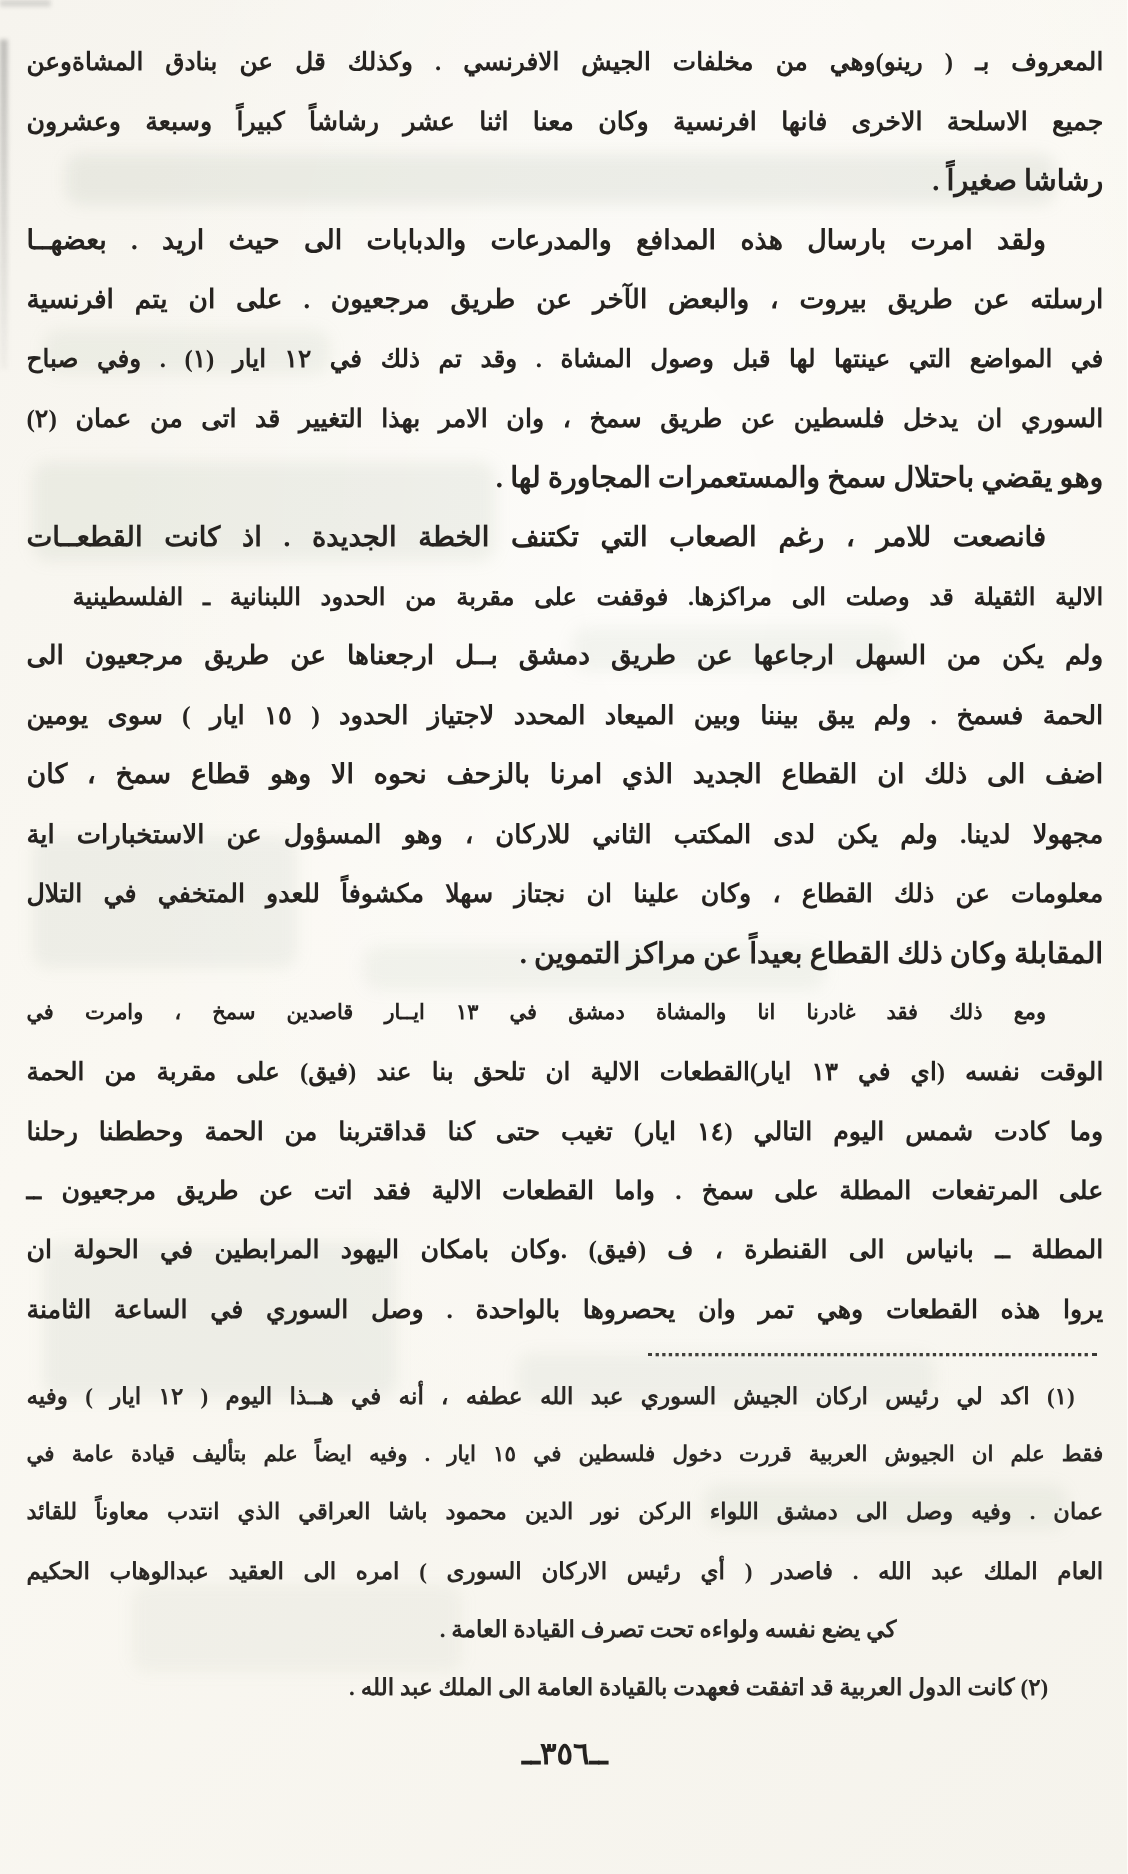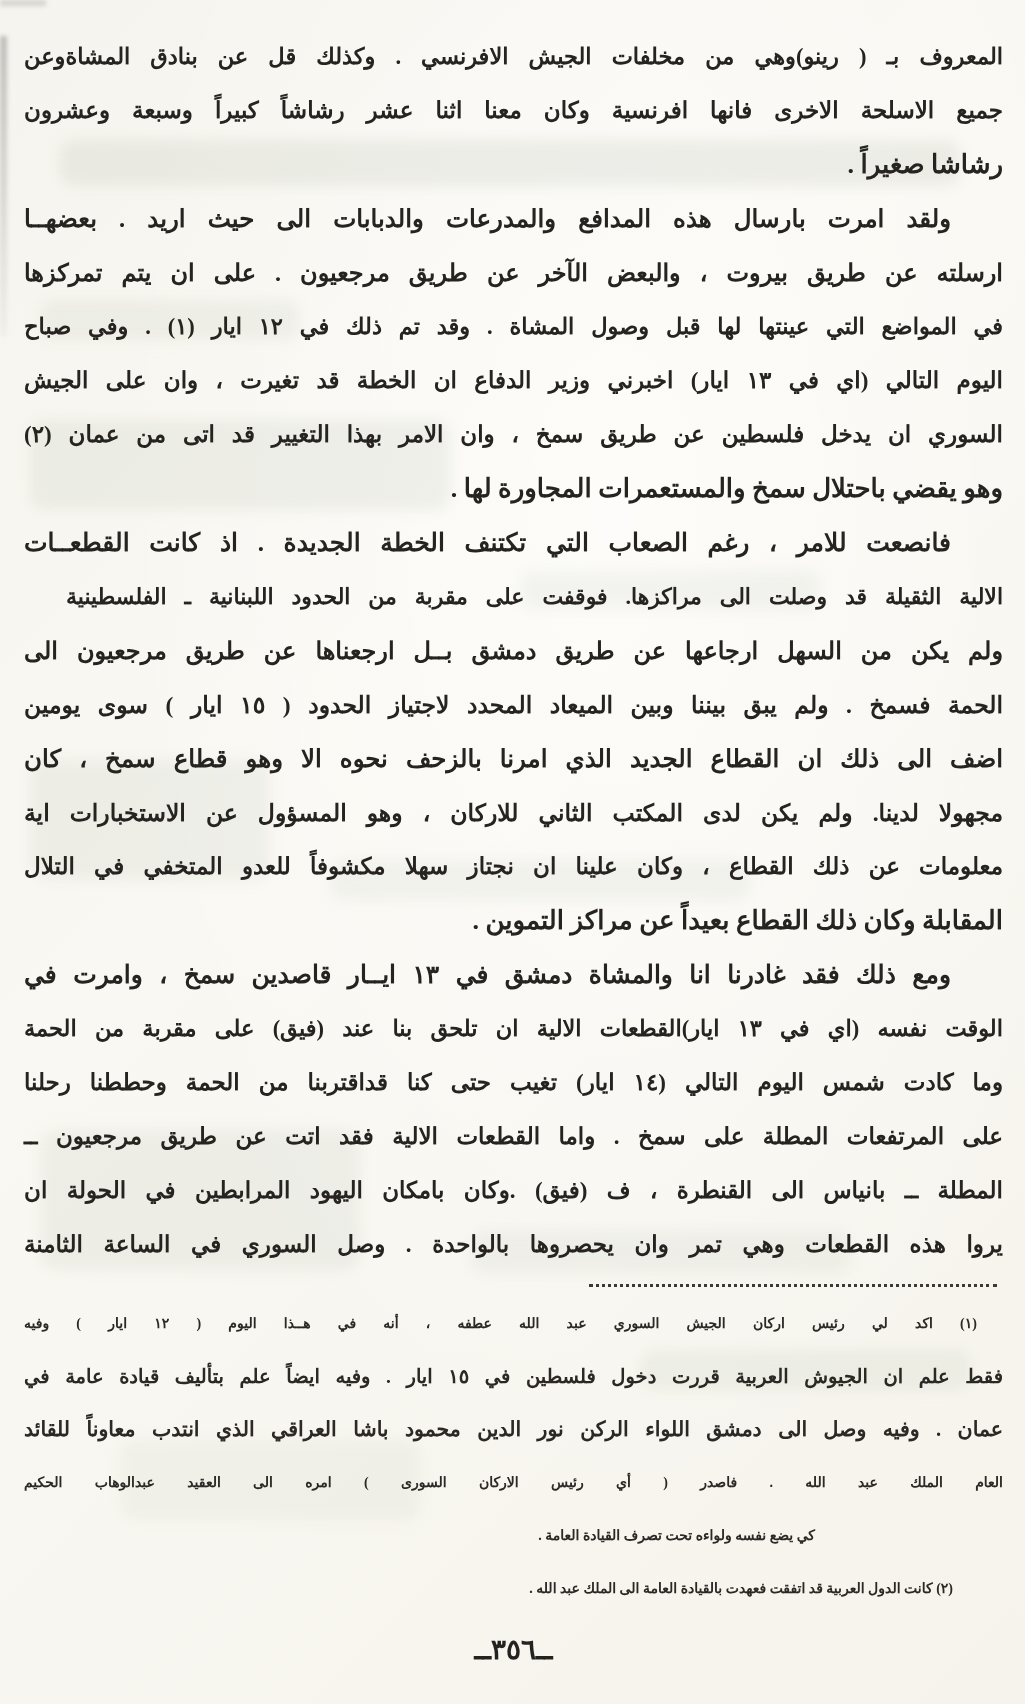--- a/index.html
+++ b/index.html
@@ -44,21 +44,21 @@
   .first{padding-right:52px;}
   .short{text-align:right;text-align-last:right;}
 
   .sep{
     width:408px;height:0;
     border-top:3px dotted #3c3a36;
     margin:12px 6px 10px auto;
   }
   .fns{position:relative;}
   .fn-ln{
-    font-size:14px;line-height:53px;font-weight:bold;
+    font-size:21px;line-height:53px;font-weight:bold;
     text-align:justify;text-align-last:justify;
     color:#2b2825;
   }
   .fn-first{padding-right:26px;}
   .fn-short{text-align-last:right;}
   .fn-ind-lg{padding-right:188px;}
   .fn-ind-sm{padding-right:50px;}
 
   .pagenum{
     margin-top:16px;
@@ -88,40 +88,39 @@
   <div class="main">
 
     <div class="para">
       <div class="ln fit" style="font-size: 22.5px;">المعروف بـ ( رينو)وهي من مخلفات الجيش الافرنسي . وكذلك قل عن بنادق المشاةوعن</div>
       <div class="ln fit" style="font-size: 23px;">جميع الاسلحة الاخرى فانها افرنسية وكان معنا اثنا عشر رشاشاً كبيراً وسبعة وعشرون</div>
       <div class="ln fit short" style="">رشاشا صغيراً .</div>
     </div>
 
     <div class="para">
       <div class="ln fit first" style="font-size: 24.5px;">ولقد امرت بارسال هذه المدافع والمدرعات والدبابات الى حيث اريد . بعضهــا</div>
-      <div class="ln fit" style="font-size: 24px;">ارسلته عن طريق بيروت ، والبعض الآخر عن طريق مرجعيون . على ان يتم تمركزها</div>
+      <div class="ln fit" style="font-size: 24px;">ارسلته عن طريق بيروت ، والبعض الآخر عن طريق مرجعيون . على ان يتم افرنسية</div>
       <div class="ln fit" style="font-size: 22.5px;">في المواضع التي عينتها لها قبل وصول المشاة . وقد تم ذلك في ١٢ ايار (١) . وفي صباح</div>
-      <div class="ln fit" style="font-size: 23px;">اليوم التالي (اي في ١٣ ايار) اخبرني وزير الدفاع ان الخطة قد تغيرت ، وان على الجيش</div>
       <div class="ln fit" style="font-size: 23px;">السوري ان يدخل فلسطين عن طريق سمخ ، وان الامر بهذا التغيير قد اتى من عمان (٢)</div>
       <div class="ln fit short" style="">وهو يقضي باحتلال سمخ والمستعمرات المجاورة لها .</div>
     </div>
 
     <div class="para">
       <div class="ln fit first" style="font-size: 25px;">فانصعت للامر ، رغم الصعاب التي تكتنف الخطة الجديدة . اذ كانت القطعــات</div>
       <div class="ln fit" style="font-size: 22px; margin-left: 42px;">الالية الثقيلة قد وصلت الى مراكزها. فوقفت على مقربة من الحدود اللبنانية ـ الفلسطينية</div>
       <div class="ln fit" style="font-size: 24px;">ولم يكن من السهل ارجاعها عن طريق دمشق بــل ارجعناها عن طريق مرجعيون الى</div>
       <div class="ln fit" style="font-size: 23.5px;">الحمة فسمخ . ولم يبق بيننا وبين الميعاد المحدد لاجتياز الحدود ( ١٥ ايار ) سوى يومين</div>
       <div class="ln fit" style="font-size: 24.5px;">اضف الى ذلك ان القطاع الجديد الذي امرنا بالزحف نحوه الا وهو قطاع سمخ ، كان</div>
       <div class="ln fit" style="font-size: 23.5px;">مجهولا لدينا. ولم يكن لدى المكتب الثاني للاركان ، وهو المسؤول عن الاستخبارات اية</div>
       <div class="ln fit" style="font-size: 23px;">معلومات عن ذلك القطاع ، وكان علينا ان نجتاز سهلا مكشوفاً للعدو المتخفي في التلال</div>
       <div class="ln fit short" style="">المقابلة وكان ذلك القطاع بعيداً عن مراكز التموين .</div>
     </div>
 
     <div class="para">
-      <div class="ln fit first" style="font-size: 25px;">ومع ذلك فقد غادرنا انا والمشاة دمشق في ١٣ ايــار قاصدين سمخ ، وامرت في</div>
+      <div class="ln fit first" style="font-size: 19px;">ومع ذلك فقد غادرنا انا والمشاة دمشق في ١٣ ايــار قاصدين سمخ ، وامرت في</div>
       <div class="ln fit" style="font-size: 22.5px;">الوقت نفسه (اي في ١٣ ايار)القطعات الالية ان تلحق بنا عند (فيق) على مقربة من الحمة</div>
       <div class="ln fit" style="font-size: 23px;">وما كادت شمس اليوم التالي (١٤ ايار) تغيب حتى كنا قداقتربنا من الحمة وحططنا رحلنا</div>
       <div class="ln fit" style="font-size: 23px;">على المرتفعات المطلة على سمخ . واما القطعات الالية فقد اتت عن طريق مرجعيون ــ</div>
       <div class="ln fit" style="font-size: 23px;">المطلة ــ بانياس الى القنطرة ، ف (فيق) .وكان بامكان اليهود المرابطين في الحولة ان</div>
       <div class="ln fit" style="font-size: 23px;">يروا هذه القطعات وهي تمر وان يحصروها بالواحدة . وصل السوري في الساعة الثامنة</div>
     </div>
 
   </div>
 
   <div class="sep"></div>

